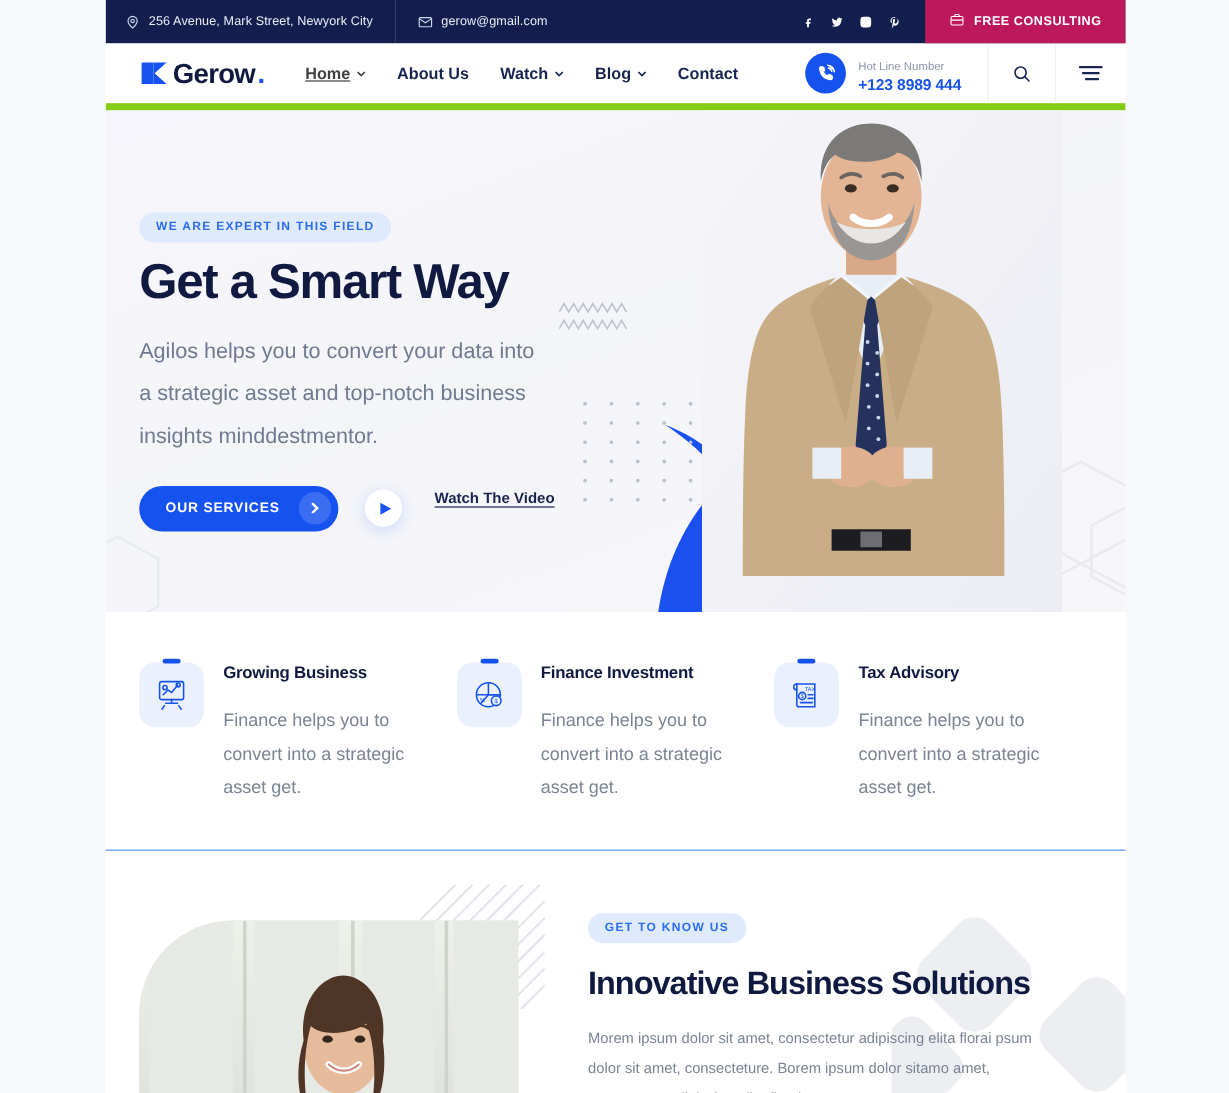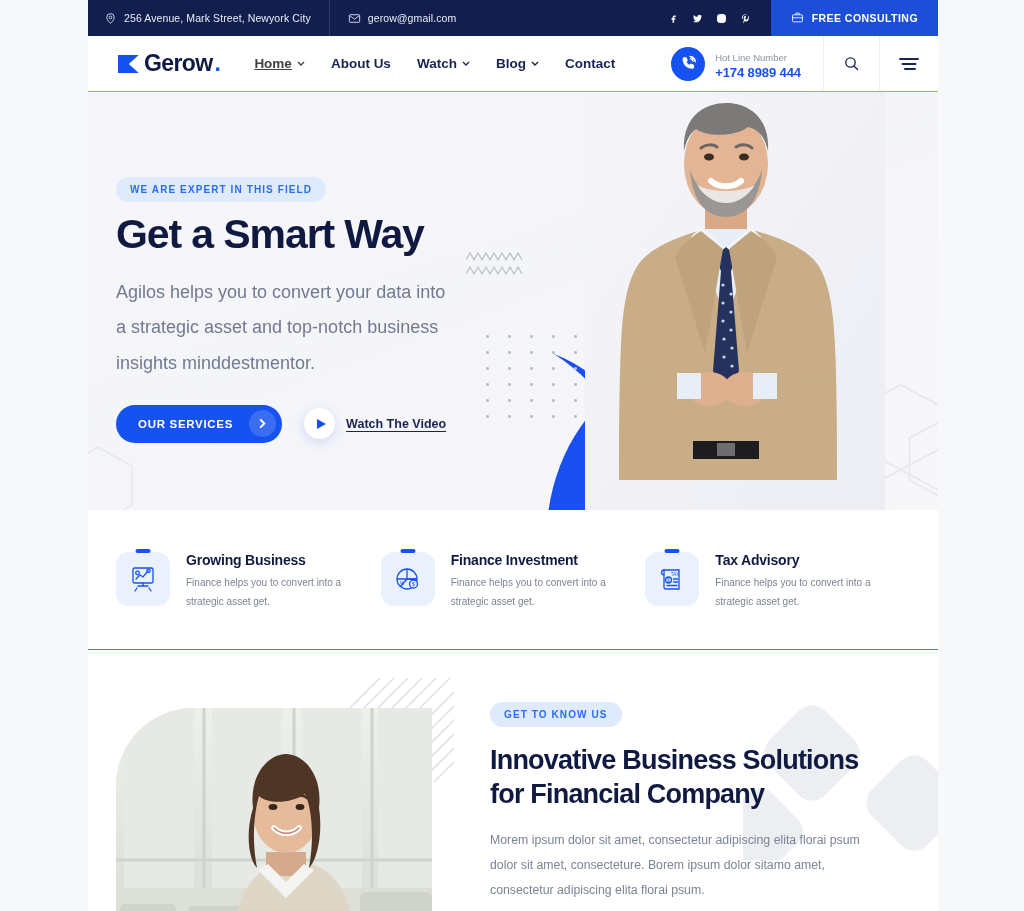--- a/index.html
+++ b/index.html
@@ -32,29 +32,29 @@
     padding:0 18px; height:36px;
   }
   .tb-item.addr{ padding-left:16px; border-right:1px solid rgba(255,255,255,.13); }
   .tb-icon{ display:inline-flex; width:13px; height:13px; color:#cdd6ea; }
   .tb-icon svg{ width:13px; height:13px; display:block; }
   .tb-spacer{ flex:1; }
   .tb-social{ display:flex; align-items:center; gap:13px; padding-right:20px; }
   .tb-social a{ color:#fff; width:11px; height:13px; display:inline-flex; align-items:center; justify-content:center; }
   .tb-social svg{ width:11px; height:11px; fill:#fff; display:block; }
   .tb-cta{
-    background:#1d4ed8; color:#fff; height:36px; display:flex; align-items:center;
+    background:#be185d; color:#fff; height:36px; display:flex; align-items:center;
     gap:8px; padding:0 20px; font-size:10.5px; font-weight:700; letter-spacing:.45px;
   }
   .tb-cta svg{ width:13px; height:13px; fill:none; stroke:#fff; stroke-width:1.6; }
 
   
   .navbar{
     height:56px; background:#fff; display:flex; align-items:stretch;
-    border-bottom:1px solid #84cc16;
+    border-bottom:6px solid #84cc16;
   }
   .brand{
     display:flex; align-items:center; gap:2px; padding-left:28px; padding-right:34px;
   }
   .brand-mark{ width:26px; height:26px; display:block; }
   .brand-text{
     font-size:23px; font-weight:800; color:#101a41; letter-spacing:-.6px;
   }
   .brand-dot{ color:#1652f0; }
   .nav-links{ display:flex; align-items:center; gap:26px; flex:1; }
@@ -107,21 +107,21 @@
     display:flex; align-items:center; gap:16px; padding:0 6px 0 22px;
     font-size:11.5px; font-weight:700; letter-spacing:.7px; cursor:pointer;
     border:none;
     justify-content:space-between;
   }
   .btn-arrow{
     width:27px; height:27px; border-radius:50%; background:rgba(255,255,255,.16);
     display:flex; align-items:center; justify-content:center;
   }
   .btn-arrow svg{ width:9px; height:9px; stroke:#fff; stroke-width:2.2; fill:none; }
-  .watch{ display:flex; align-items:center; gap:11px; cursor:pointer; }
+  .watch{ display:flex; align-items:flex-start; gap:27px; cursor:pointer; }
   .play{
     width:31px; height:31px; border-radius:50%; background:#fff;
     box-shadow:0 3px 12px rgba(22,82,240,.18);
     display:flex; align-items:center; justify-content:center;
   }
   .play svg{ width:12px; height:12px; fill:#1652f0; margin-left:2px; }
   .watch-txt{
     font-size:12.5px; font-weight:600; color:#1a2450;
     text-decoration:underline; text-underline-offset:3px;
   }
@@ -149,21 +149,21 @@
     width:54px; height:54px; border-radius:13px; background:#eaf1fd;
     display:flex; align-items:center; justify-content:center; flex:0 0 54px;
     position:relative;
   }
   .svc-ic::before{
     content:""; position:absolute; top:-3px; left:50%; transform:translateX(-50%);
     width:15px; height:4px; border-radius:2px; background:#1652f0;
   }
   .svc-ic svg{ width:30px; height:30px; }
   .svc-title{ font-size:14px; font-weight:800; color:#101a41; letter-spacing:-.2px; }
-  .svc-desc{ margin-top:6px; font-size:10px; line-height:1.85; color:#7b8494; width:165px; }
+  .svc-desc{ margin-top:19px; font-size:15px; line-height:1.85; color:#7b8494; width:165px; }
 
   
   .about{
     position:relative; background:#fff; padding:36px 28px 0 28px;
     display:flex; gap:44px; min-height:260px; overflow:hidden;
   }
   .about-media{ position:relative; width:330px; flex:0 0 330px; }
   .stripes{ position:absolute; right:-8px; top:-8px; width:104px; height:104px; z-index:1; }
   .about-img{
     position:relative; z-index:2; width:316px; height:230px;
@@ -287,21 +287,21 @@
     </div>
     <div class="hotline">
       <span class="hot-ic">
         <svg viewBox="0 0 24 24" fill="none" stroke="#fff" stroke-width="1.8" stroke-linecap="round">
           <path d="M6.3 3.8 9 4.6l1 3.3-1.9 1.6a11 11 0 0 0 5.4 5.4l1.6-1.9 3.3 1 .8 2.7c-.2 1.2-1.5 2-2.7 1.9C9.6 18.1 5.9 14.4 4.4 6.5c-.1-1.2.7-2.5 1.9-2.7z"></path>
           <path d="M14.6 5.2a5 5 0 0 1 3.9 3.9M14 2a8.3 8.3 0 0 1 7.6 7.6"></path>
         </svg>
       </span>
       <span>
         <span class="hot-lab">Hot Line Number</span>
-        <span class="hot-num" style="display:block">+174 8989 444</span>
+        <span class="hot-num" style="display:block">+123 8989 444</span>
       </span>
     </div>
     <div class="nav-btn">
       <span>
         <svg width="17" height="17" viewBox="0 0 24 24" fill="none" stroke="#1a2450" stroke-width="1.9" stroke-linecap="round">
               <circle cx="10.6" cy="10.6" r="6.6"></circle>
               <path d="M15.5 15.5 20.5 20.5"></path>
             </svg>
       </span>
     </div>
@@ -590,21 +590,20 @@
           <path d="M158 120c7 7 18 7 25 0" stroke="#fff" stroke-width="5.5" fill="none" stroke-linecap="round"></path>
           <path d="M158 120c7 7 18 7 25 0" stroke="#c77f74" stroke-width="1.6" fill="none" stroke-linecap="round"></path>
         </svg>
       </div>
     </div>
 
     <div class="about-body">
       <span class="pill">GET TO KNOW US</span>
       <h2 class="about-h2">
         <span>Innovative Business Solutions</span><br>
-        <span>for Financial Company</span>
       </h2>
       <p class="about-p">Morem ipsum dolor sit amet, consectetur adipiscing elita florai psum dolor sit amet, consecteture. Borem ipsum dolor sitamo amet, consectetur adipiscing elita florai psum.</p>
       
     </div>
   </div>
 
 </div>
 </div>
 
 </body></html>

